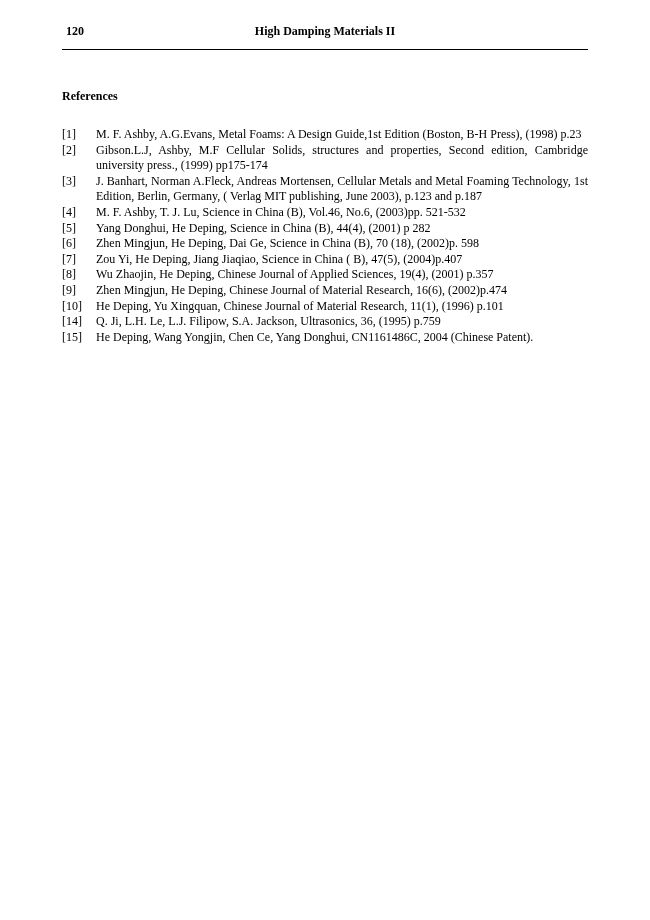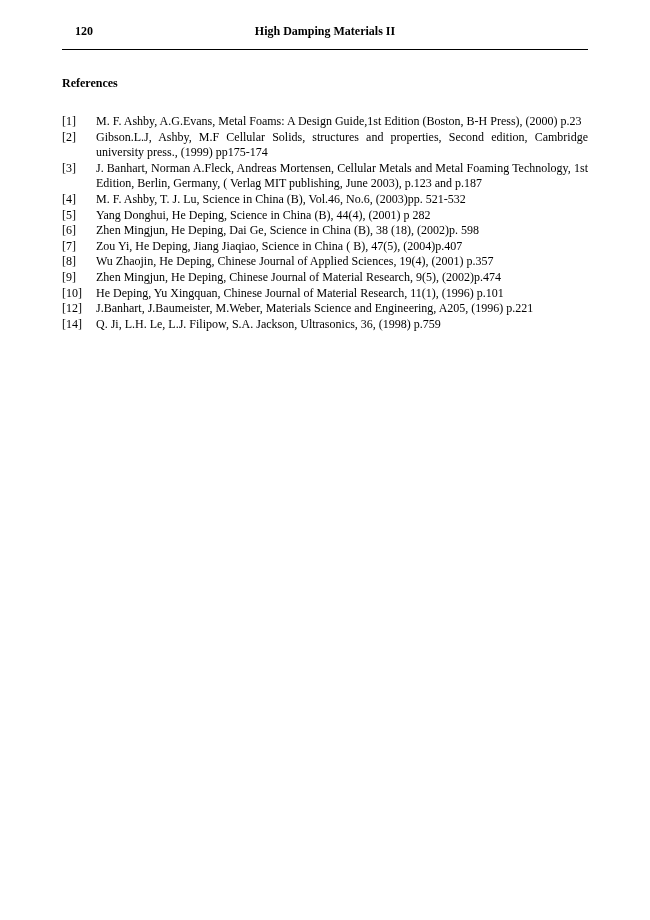--- a/index.html
+++ b/index.html
@@ -25,27 +25,27 @@
     position: relative;
     text-align: center;
     font-weight: bold;
     font-size: 12px;
     line-height: 14px;
     padding-bottom: 11px;
     border-bottom: 1.5px solid #000000;
   }
   .pagenum {
     position: absolute;
-    left: 13px;
+    left: 4px;
     top: 0;
   }
   .section-heading {
     font-weight: bold;
     font-size: 12px;
-    margin-top: 26px;
+    margin-top: 39px;
   }
   .ref-list {
     margin-top: 23px;
   }
   .ref-row {
     display: flex;
     font-size: 12px;
     line-height: 15.6px;
   }
   .ref-num {
@@ -66,61 +66,61 @@
   <div class="header">
     <span class="pagenum">120</span>
     <span class="runtitle">High Damping Materials II</span>
   </div>
 
   <div class="section-heading">References</div>
 
   <div class="ref-list" id="ref-list">
       <div class="ref-row">
         <div class="ref-num">[1]</div>
-        <div class="ref-text">M. F. Ashby, A.G.Evans, Metal Foams: A Design Guide,1st Edition (Boston, B-H Press), (2000) p.23</div>
+        <div class="ref-text">M. F. Ashby, A.G.Evans, Metal Foams: A Design Guide,1st Edition (Boston, B-H Press), (1998) p.23</div>
       </div>
       <div class="ref-row">
         <div class="ref-num">[2]</div>
         <div class="ref-text">Gibson.L.J, Ashby, M.F Cellular Solids, structures and properties, Second edition, Cambridge university press., (1999) pp175-174</div>
       </div>
       <div class="ref-row">
         <div class="ref-num">[3]</div>
         <div class="ref-text">J. Banhart, Norman A.Fleck, Andreas Mortensen, Cellular Metals and Metal Foaming Technology, 1st Edition, Berlin, Germany, ( Verlag MIT publishing, June 2003), p.123 and p.187</div>
       </div>
       <div class="ref-row">
         <div class="ref-num">[4]</div>
         <div class="ref-text">M. F. Ashby, T. J. Lu, Science in China (B), Vol.46, No.6, (2003)pp. 521-532</div>
       </div>
       <div class="ref-row">
         <div class="ref-num">[5]</div>
         <div class="ref-text">Yang Donghui, He Deping, Science in China (B), 44(4), (2001) p 282</div>
       </div>
       <div class="ref-row">
         <div class="ref-num">[6]</div>
-        <div class="ref-text">Zhen Mingjun, He Deping, Dai Ge, Science in China (B), 38 (18), (2002)p. 598</div>
+        <div class="ref-text">Zhen Mingjun, He Deping, Dai Ge, Science in China (B), 70 (18), (2002)p. 598</div>
       </div>
       <div class="ref-row">
         <div class="ref-num">[7]</div>
         <div class="ref-text">Zou Yi, He Deping, Jiang Jiaqiao, Science in China ( B), 47(5), (2004)p.407</div>
       </div>
       <div class="ref-row">
         <div class="ref-num">[8]</div>
         <div class="ref-text">Wu Zhaojin, He Deping, Chinese Journal of Applied Sciences, 19(4), (2001) p.357</div>
       </div>
       <div class="ref-row">
         <div class="ref-num">[9]</div>
-        <div class="ref-text">Zhen Mingjun, He Deping, Chinese Journal of Material Research, 9(5), (2002)p.474</div>
+        <div class="ref-text">Zhen Mingjun, He Deping, Chinese Journal of Material Research, 16(6), (2002)p.474</div>
       </div>
       <div class="ref-row">
         <div class="ref-num">[10]</div>
         <div class="ref-text">He Deping, Yu Xingquan, Chinese Journal of Material Research, 11(1), (1996) p.101</div>
       </div>
       <div class="ref-row">
-        <div class="ref-num">[12]</div>
-        <div class="ref-text">J.Banhart, J.Baumeister, M.Weber, Materials Science and Engineering, A205, (1996) p.221</div>
+        <div class="ref-num">[14]</div>
+        <div class="ref-text">Q. Ji, L.H. Le, L.J. Filipow, S.A. Jackson, Ultrasonics, 36, (1995) p.759</div>
       </div>
       <div class="ref-row">
-        <div class="ref-num">[14]</div>
-        <div class="ref-text">Q. Ji, L.H. Le, L.J. Filipow, S.A. Jackson, Ultrasonics, 36, (1998) p.759</div>
+        <div class="ref-num">[15]</div>
+        <div class="ref-text">He Deping, Wang Yongjin, Chen Ce, Yang Donghui, CN1161486C, 2004 (Chinese Patent).</div>
       </div>
     </div>
 
 </div>
 
 </body></html>

